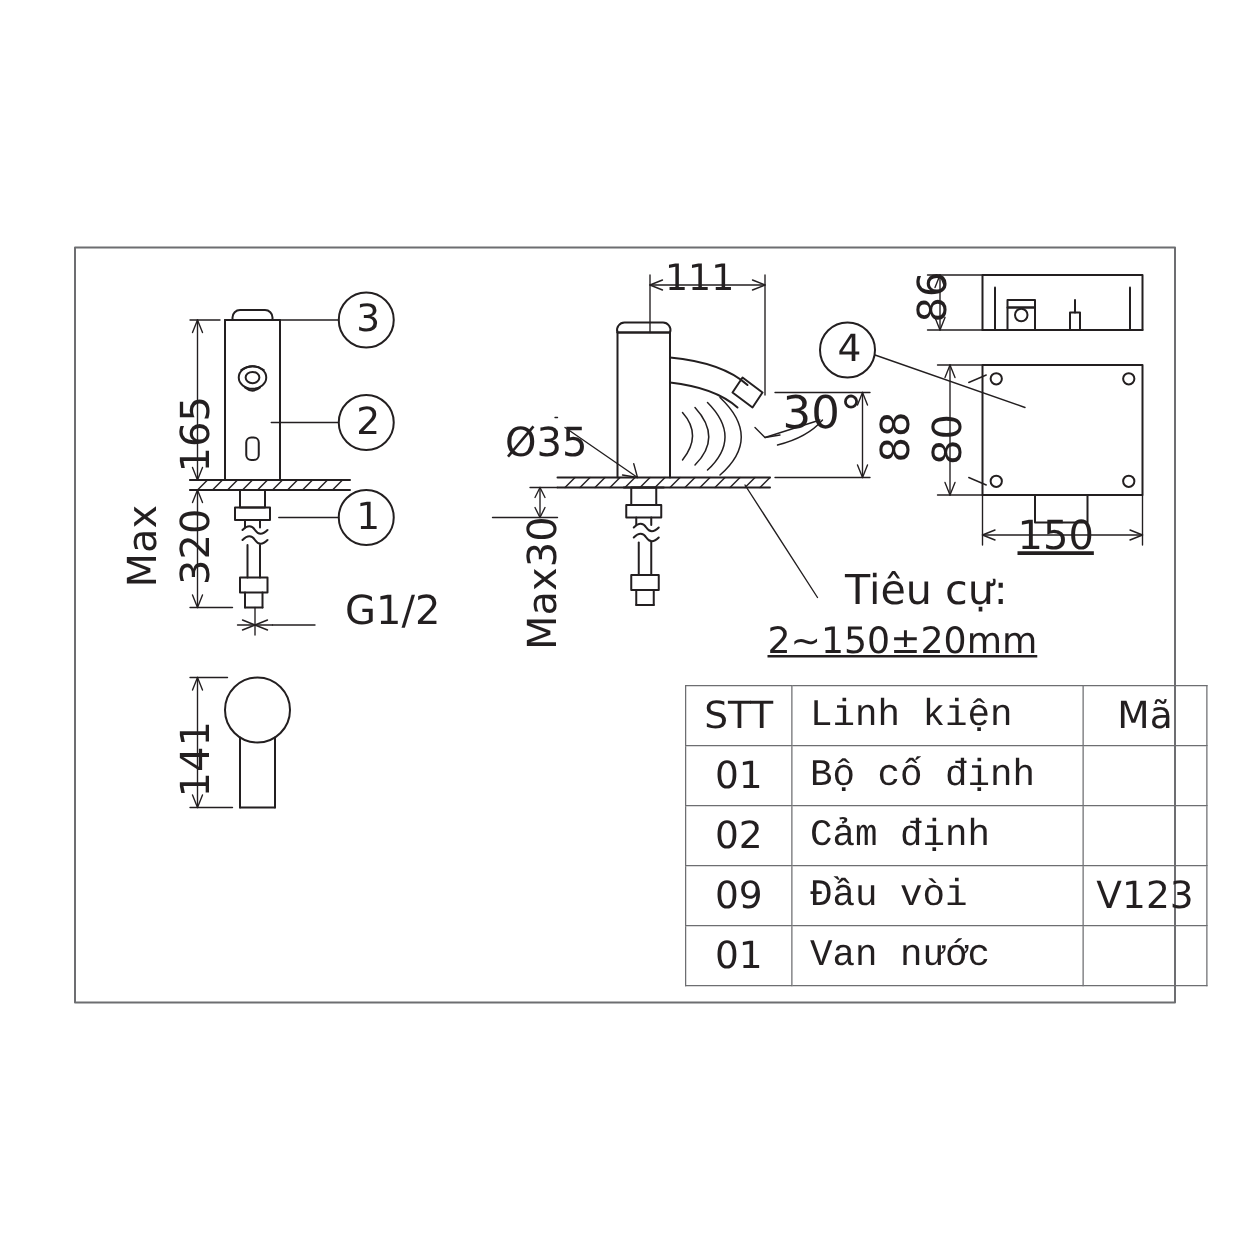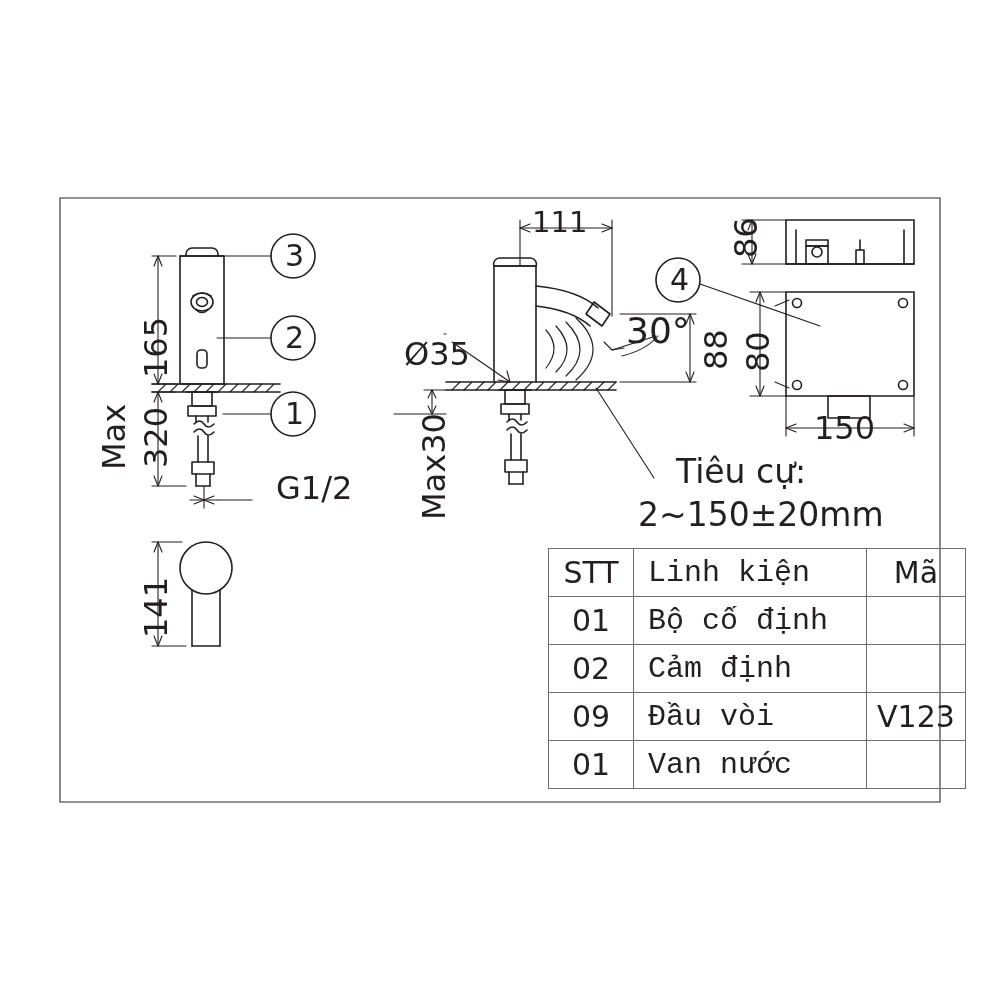--- a/index.html
+++ b/index.html
@@ -272,25 +272,25 @@
   <div class="lbl" style="left:285px; top:323px; font-size:30px;">2</div>
   <div class="lbl" style="left:285px; top:399px; font-size:30px;">1</div>
 
   <div class="lbl" style="left:532px; top:208px; font-size:29px;">111</div>
   <div class="lbl" style="left:404px; top:310px; font-size:32px;margin-top:28px;">Ø35</div>
   <div class="lbl rot90" style="left:418px; top:520px; font-size:32px;">Max30</div>
   <div class="lbl" style="left:626px; top:313px; font-size:36px;">30°</div>
   <div class="lbl rot90" style="left:700px; top:370px; font-size:32px;">88</div>
 
   <div class="lbl" style="left:676px; top:455px; font-size:33px;">Tiêu cự:</div>
-  <div class="lbl" style="left:638px; top:498px; font-size:33px;">2~150±20mm</div>
+  <div class="lbl" style="left:614px; top:498px; font-size:29px;text-decoration:underline;">2~150±20mm</div>
 
   <div class="lbl rot90" style="left:730px; top:258px; font-size:32px;">86</div>
   <div class="lbl rot90" style="left:742px; top:372px; font-size:32px;">80</div>
-  <div class="lbl" style="left:814px; top:412px; font-size:32px;">150</div>
+  <div class="lbl" style="left:814px; top:412px; font-size:32px;text-decoration:underline;">150</div>
   <div class="lbl" style="left:670px; top:265px; font-size:30px;">4</div>
 
   <table class="tbl" style="left:548px; top:548px;">
     <tbody>
       <tr>
         <td class="c-stt">STT</td>
         <td class="c-name">Linh kiện</td>
         <td class="c-code">Mã</td>
       </tr>
       <tr>

